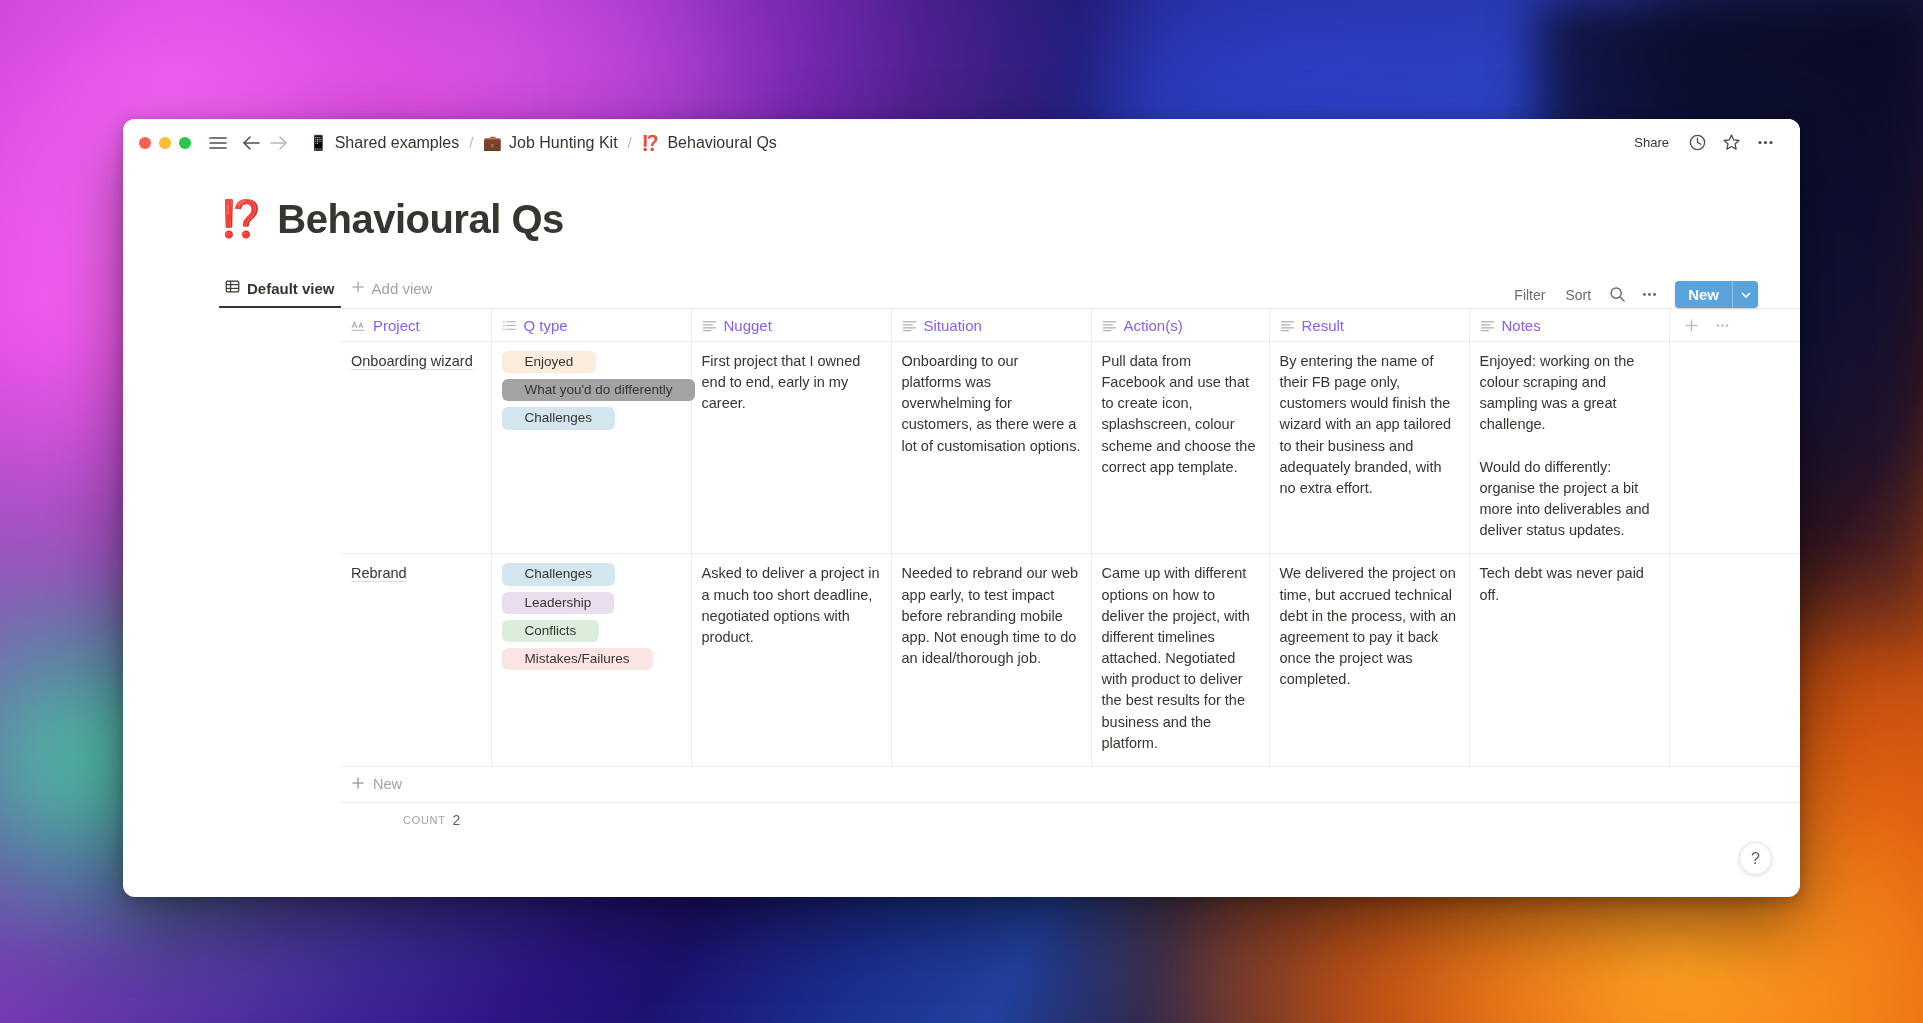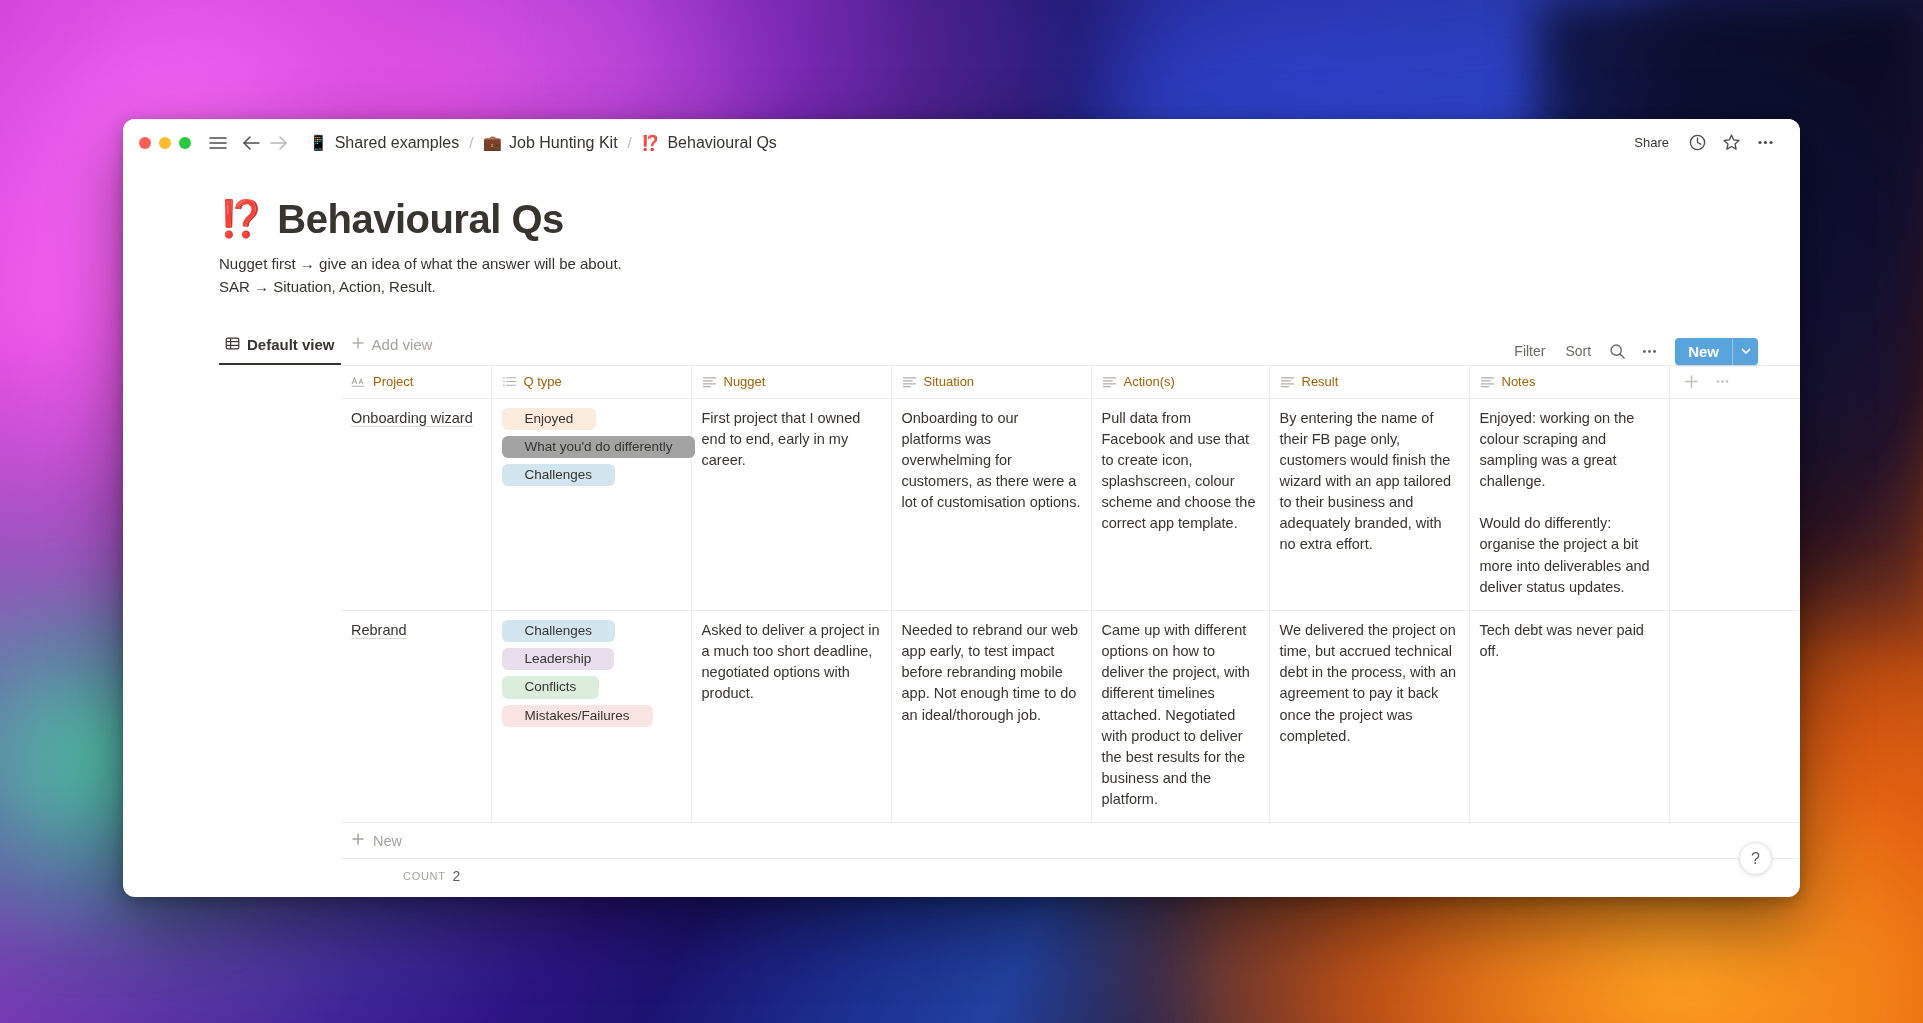--- a/index.html
+++ b/index.html
@@ -279,22 +279,22 @@
     vertical-align: top;
     border-right: 1px solid #ececeb;
     border-bottom: 1px solid #ececeb;
     text-align: left;
     font-weight: 400;
   }
   #db-table thead th {
     border-top: 1px solid #ececeb;
     height: 32px;
     padding: 0 8px 0 10px;
-    font-size: 13px;
-    color: #a16207;
+    font-size: 15px;
+    color: #8b5cf6;
     white-space: nowrap;
   }
   .th-inner { display: flex; align-items: center; gap: 7px; height: 32px; }
   .th-inner .col-icon { flex: 0 0 auto; display: inline-flex; color: #b0aea9; }
 
   #db-table tbody td {
     padding: 9px 10px 12px 10px;
     font-size: 14.5px;
     line-height: 1.46;
     color: #37352f;
@@ -450,24 +450,20 @@
     </div>
   </div>
 
   <div id="page-body">
 
     <div id="page-header">
       <h1 id="page-title">
         <span id="page-title-emoji">⁉️</span>
         <span>Behavioural Qs</span>
       </h1>
-      <div id="page-desc">
-        <div>Nugget first → give an idea of what the answer will be about.</div>
-        <div>SAR → Situation, Action, Result.</div>
-      </div>
     </div>
 
     <div id="view-bar">
       <div id="view-tabs">
 
         <div class="view-tab">
           <span class="col-icon">
             <svg width="15" height="15" viewBox="0 0 16 16" fill="none" stroke="#37352f" stroke-width="1.25">
               <rect x="1.3" y="2.3" width="13.4" height="11.4" rx="1.4"></rect>
               <line x1="1.3" y1="6" x2="14.7" y2="6"></line>

